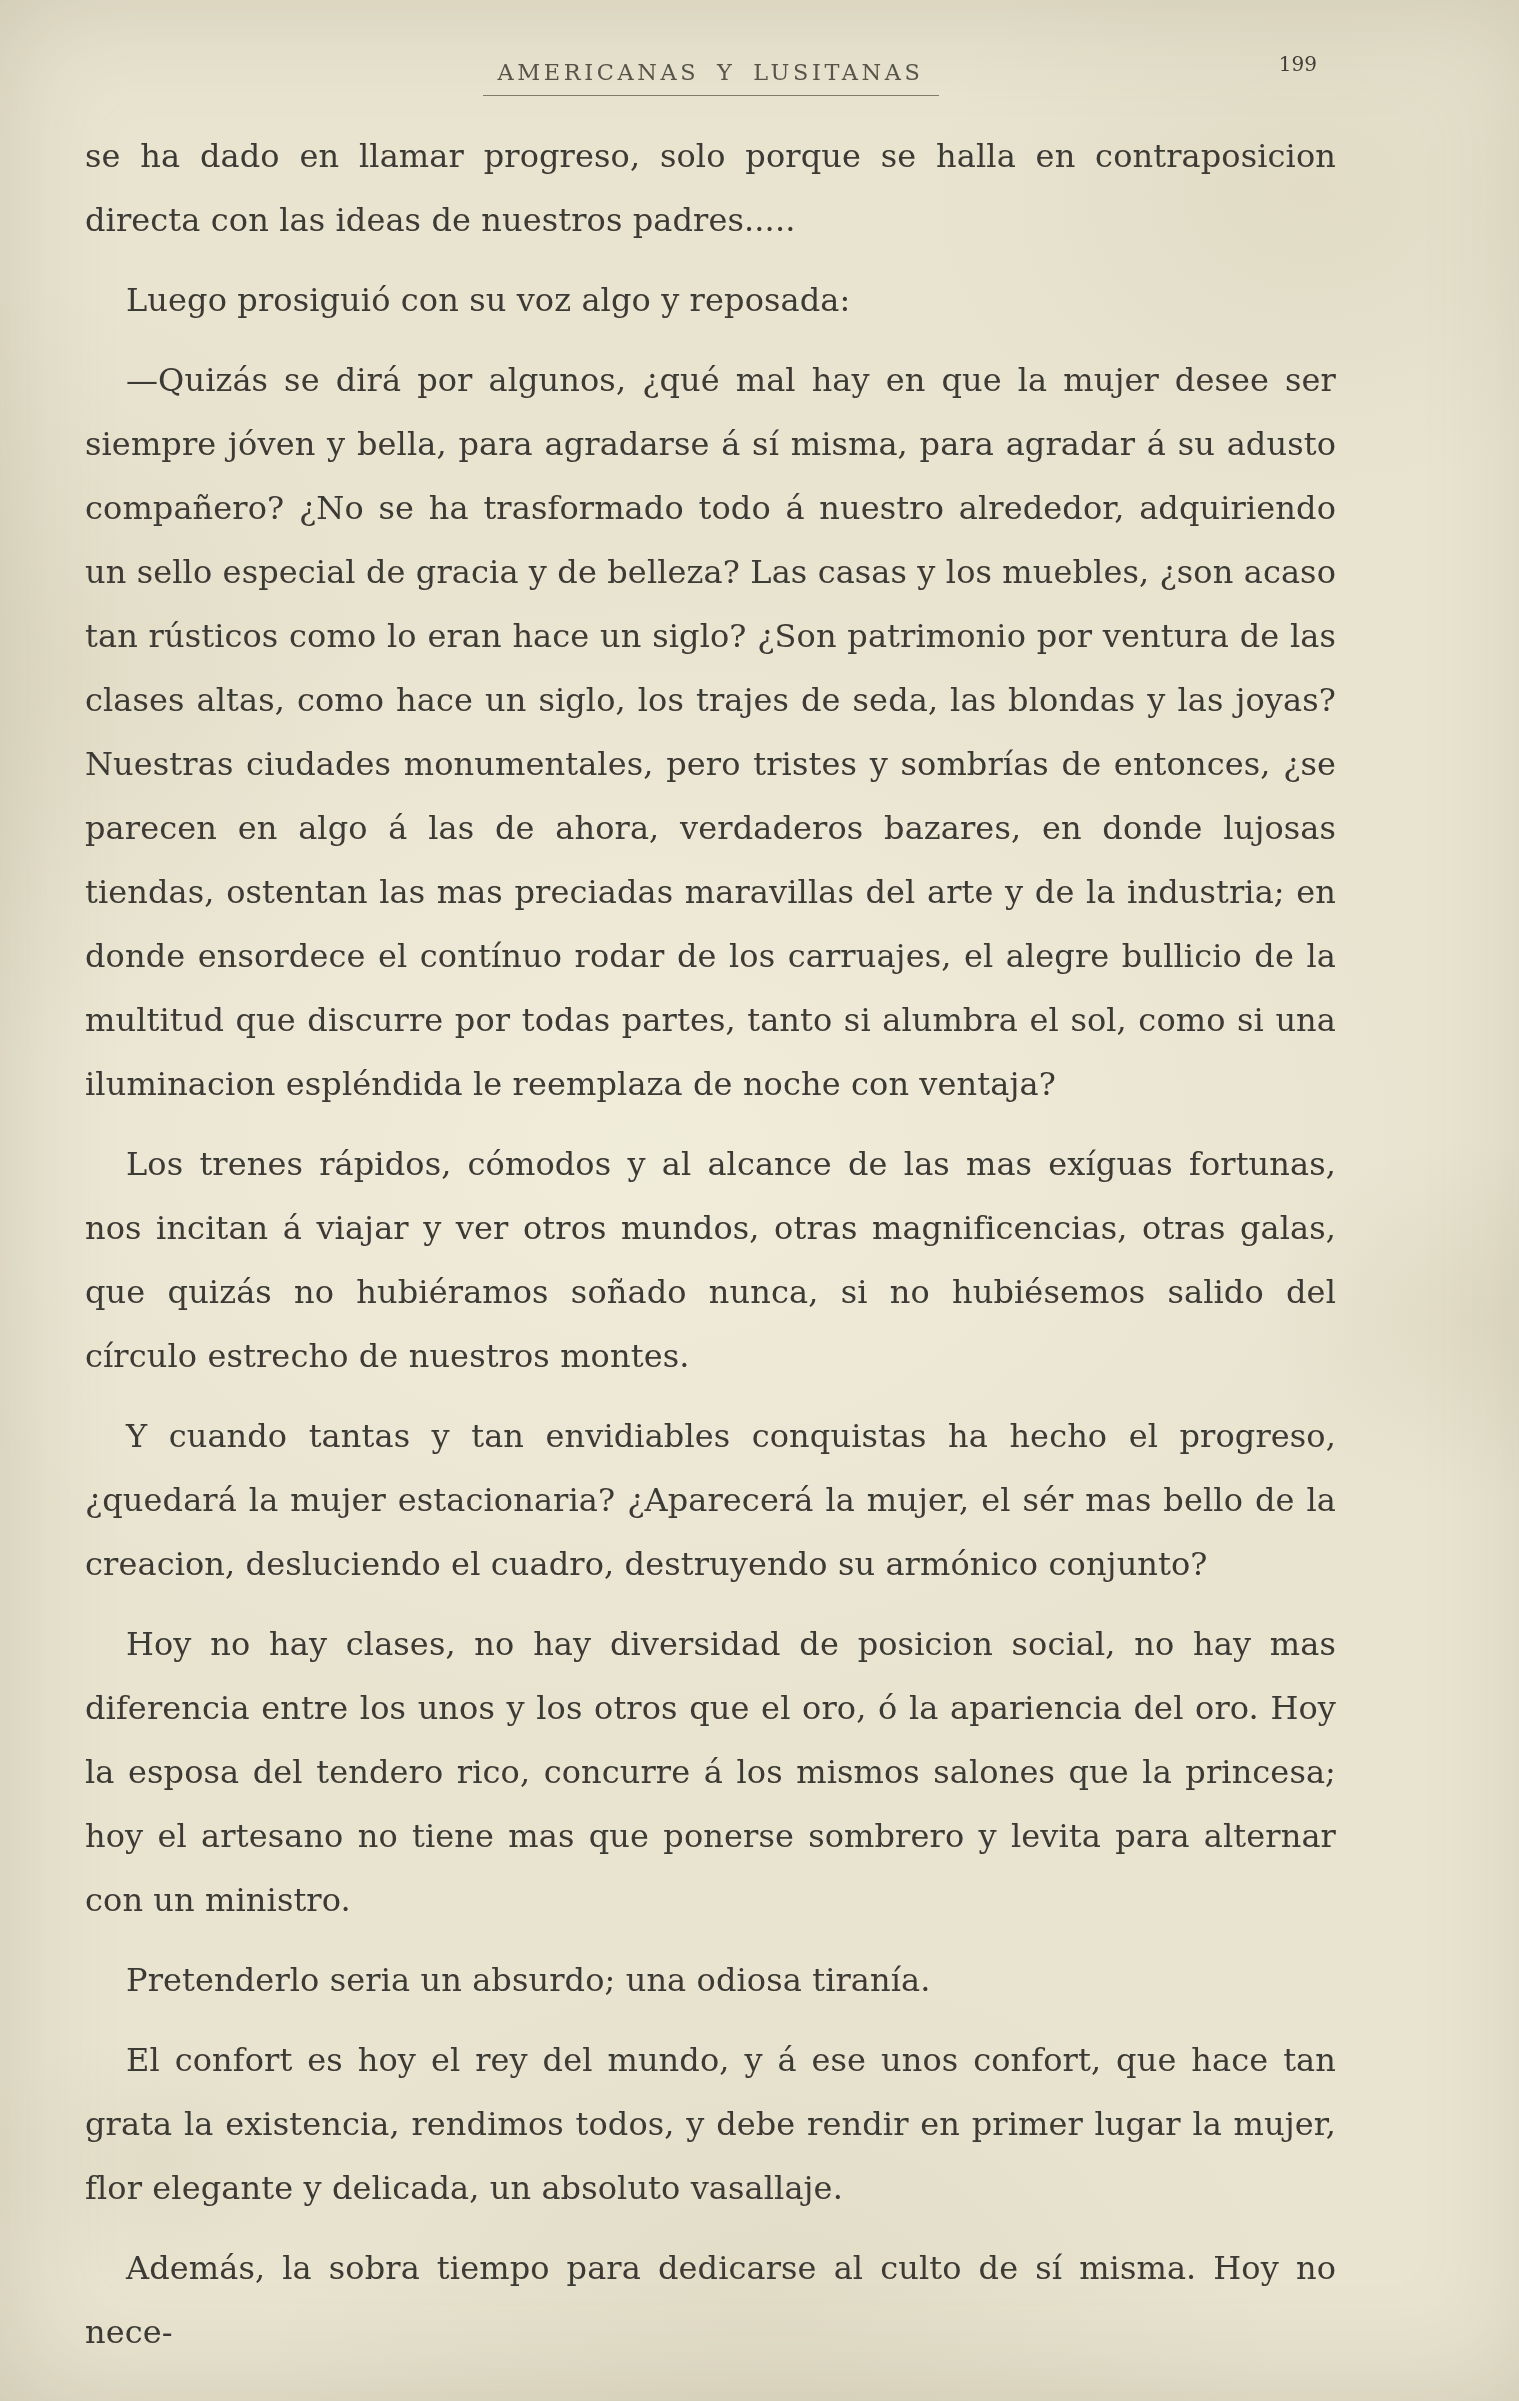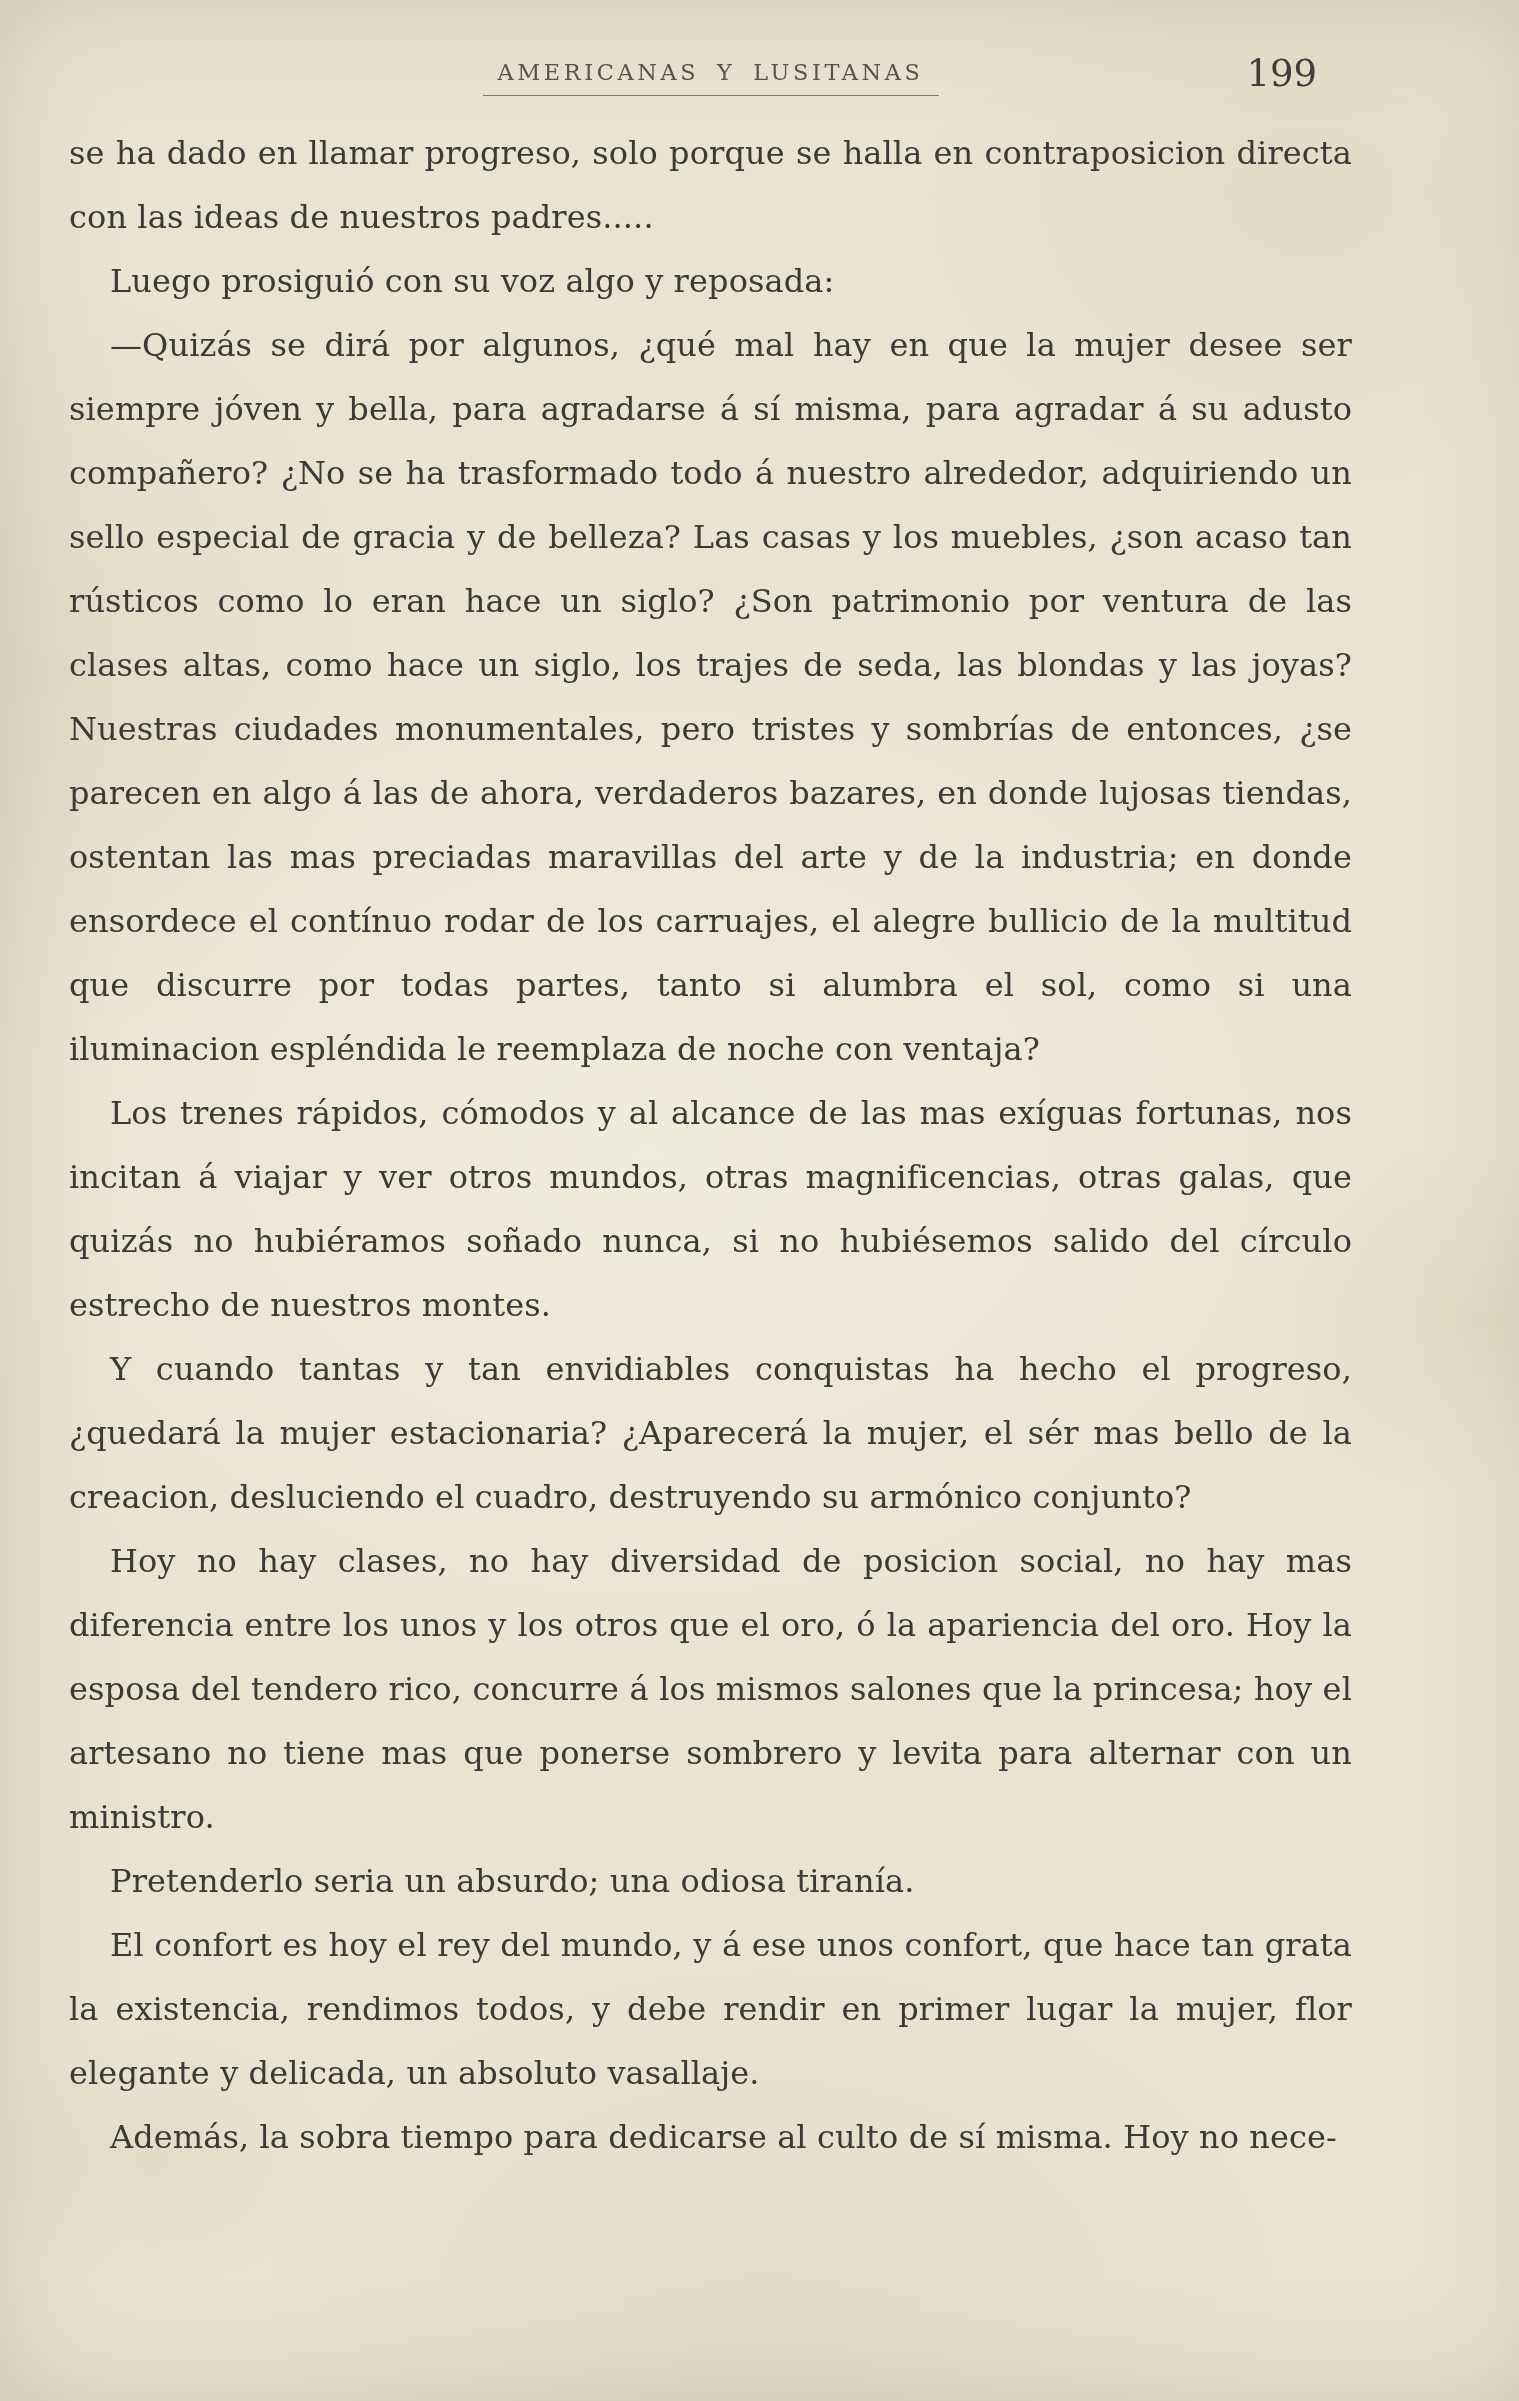--- a/index.html
+++ b/index.html
@@ -48,32 +48,32 @@
   .header-rule {
     width: 456px;
     height: 0;
     border-bottom: 1.4px solid rgba(92, 87, 72, 0.75);
     margin: 10px auto 0 auto;
   }
   .pagenum {
     position: absolute;
     right: 35px;
     top: 0;
-    font-size: 37px;
+    font-size: 20px;
     color: #413e37;
   }
   .text-block {
     margin-top: 13px;
     font-size: 32px;
     line-height: 64px;
     text-align: justify;
     letter-spacing: 0.1px;
   }
   .para {
-    margin: 0;
+    margin: 16px;
     text-indent: 41px;
   }
   .para.no-indent {
     text-indent: 0;
   }
   .it {
   }
 </style>
 </head>
 <body>

